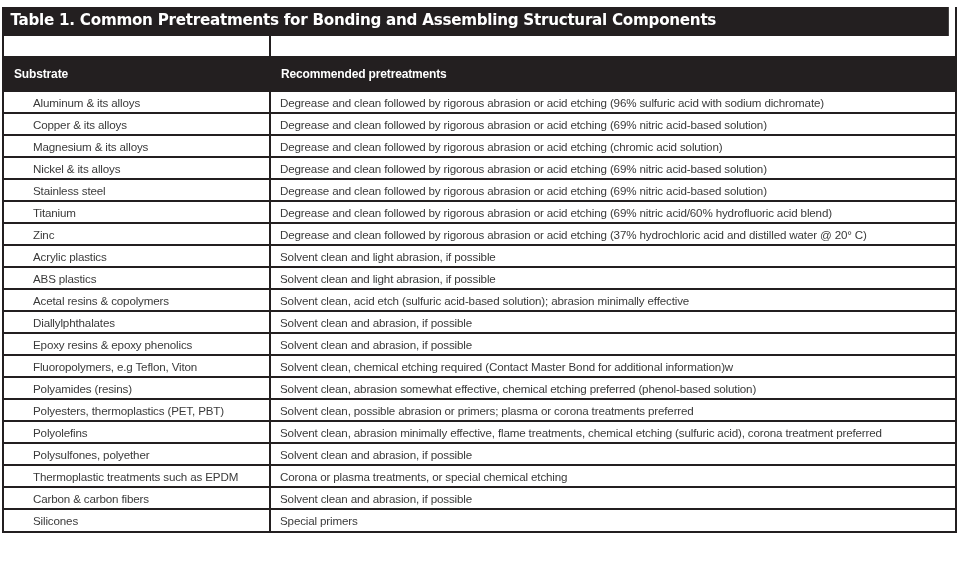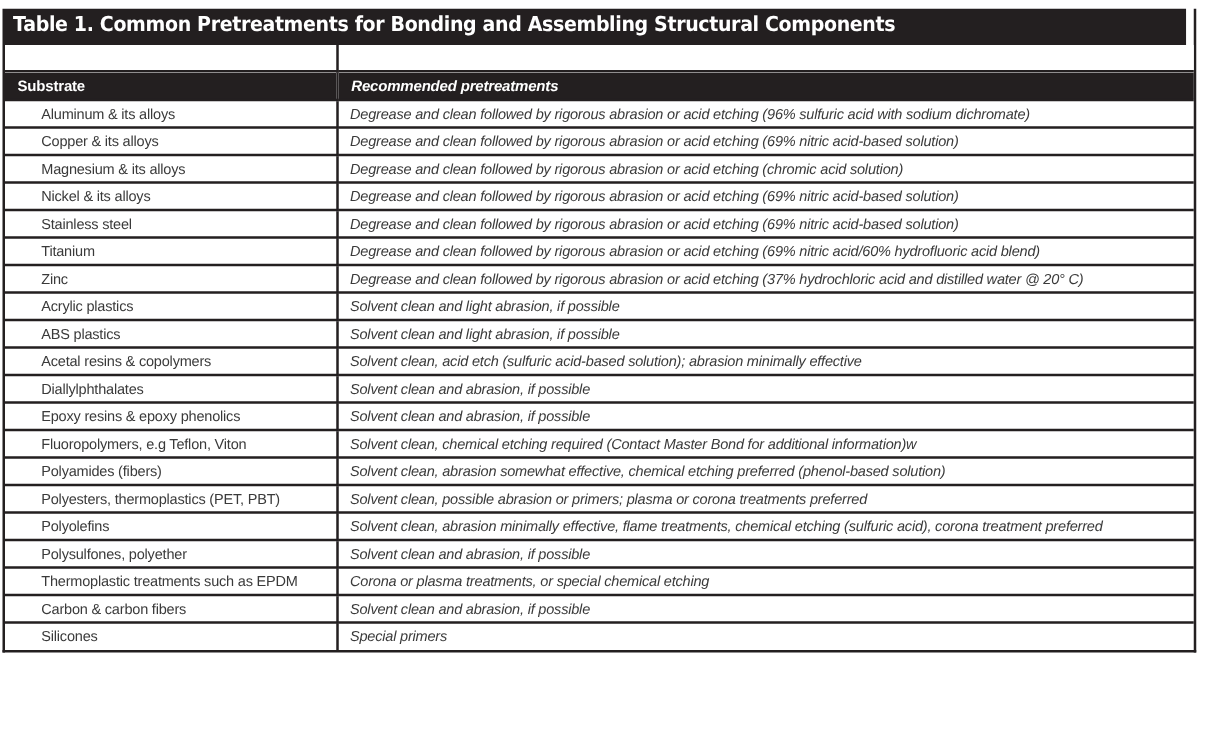--- a/index.html
+++ b/index.html
@@ -17,24 +17,24 @@
   table { border-collapse: collapse; width: 100%; table-layout: fixed; }
   col.c1 { width: 266px; }
   td, th {
     border: 2px solid #231f20; box-sizing: border-box; padding: 0 0 0 10px;
     font-family: "Liberation Sans", sans-serif; font-size: 11.6px; color: #3a3a3a;
     text-align: left; white-space: nowrap; overflow: hidden; height: 22px;
     letter-spacing: -0.15px;
   }
   tr:first-child td { border-top: none; }
   td:first-child, th:first-child { border-left: none; }
-  td:last-child, th:last-child { border-right: none; font-style: italic; }
+  td:last-child, th:last-child { border-right: none; }
   tr.blank td { height: 21px; background: #fff; }
   tr.head th {
-    background: #231f20; color: #ffffff; font-weight: bold; height: 23px;
+    background: #231f20; color: #ffffff; font-weight: bold; height: 34px;
     border-color: #231f20; font-size: 12px;
   }
   tr.head th + th { border-left: 2px solid #231f20; }
   tbody tr:last-child td { border-bottom: none; }
   td.sub { padding-left: 29px; }
   td.pre { padding-left: 9px; }
 </style>
 </head>
 <body>
 
@@ -102,21 +102,21 @@
         </tr>
         <tr>
           <td class="sub">Epoxy resins &amp; epoxy phenolics</td>
           <td class="pre">Solvent clean and abrasion, if possible</td>
         </tr>
         <tr>
           <td class="sub">Fluoropolymers, e.g Teflon, Viton</td>
           <td class="pre">Solvent clean, chemical etching required (Contact Master Bond for additional information)w</td>
         </tr>
         <tr>
-          <td class="sub">Polyamides (fibers)</td>
+          <td class="sub">Polyamides (resins)</td>
           <td class="pre">Solvent clean, abrasion somewhat effective, chemical etching preferred (phenol-based solution)</td>
         </tr>
         <tr>
           <td class="sub">Polyesters, thermoplastics (PET, PBT)</td>
           <td class="pre">Solvent clean, possible abrasion or primers; plasma or corona treatments preferred</td>
         </tr>
         <tr>
           <td class="sub">Polyolefins</td>
           <td class="pre">Solvent clean, abrasion minimally effective, flame treatments, chemical etching (sulfuric acid), corona treatment preferred</td>
         </tr>

